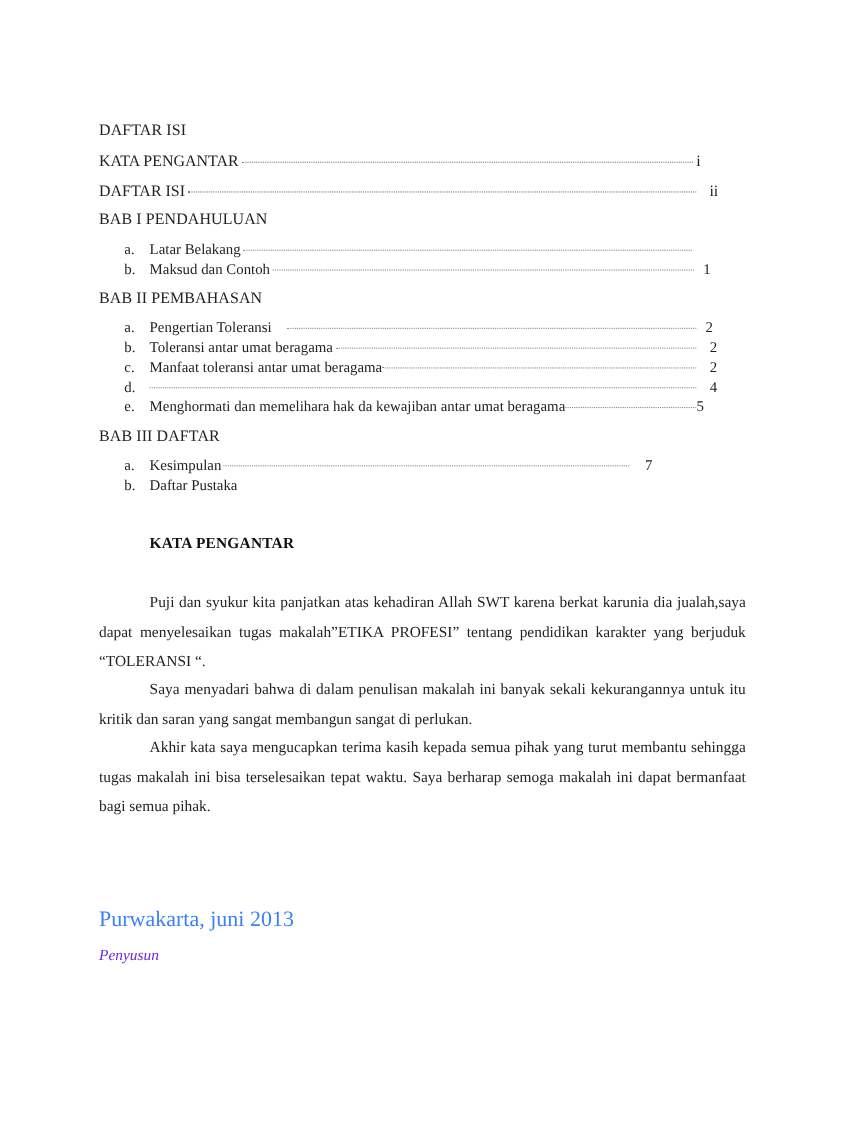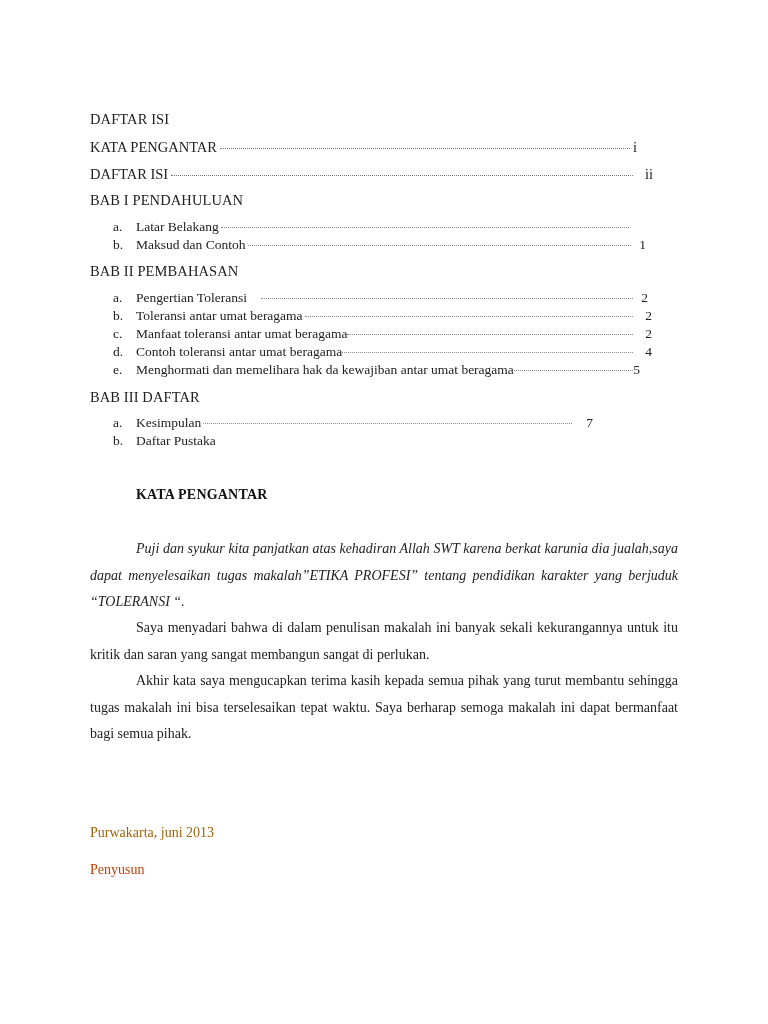--- a/index.html
+++ b/index.html
@@ -71,21 +71,20 @@
   <span class="page">2</span>
 </div>
 <div class="sub" style="top:326px; width:539px;">
   <span class="letter">c.</span>
   <span class="label">Manfaat toleransi antar umat beragama</span>
   <span class="dots" style="margin-left:0; margin-right:12px;"></span>
   <span class="page">2</span>
 </div>
 <div class="sub" style="top:344px; width:539px;">
   <span class="letter">d.</span>
-  <span class="label">Contoh toleransi antar umat beragama</span>
   <span class="dots" style="margin-left:0; margin-right:12px;"></span>
   <span class="page">4</span>
 </div>
 <div class="sub" style="top:362px; width:527px;">
   <span class="letter">e.</span>
   <span class="label">Menghormati dan memelihara hak da kewajiban antar umat beragama</span>
   <span class="dots" style="margin-left:0; margin-right:0;"></span>
   <span class="page">5</span>
 </div>
 
@@ -96,20 +95,20 @@
   <span class="dots" style="margin-right:14px;"></span>
   <span class="page">7</span>
 </div>
 <div class="sub" style="top:433px; width:300px;">
   <span class="letter">b.</span>
   <span class="label">Daftar Pustaka</span>
 </div>
 
 <div class="abs kp-title" style="left:136px; top:487px;">KATA PENGANTAR</div>
 
-<div class="para" style="top:536px;font-style:italic;"><span class="indent"></span><span>Puji dan syukur kita panjatkan atas kehadiran Allah SWT karena berkat karunia dia jualah,saya dapat menyelesaikan tugas makalah”ETIKA PROFESI” tentang pendidikan karakter yang berjuduk “TOLERANSI “.</span></div>
+<div class="para" style="top:536px;"><span class="indent"></span><span>Puji dan syukur kita panjatkan atas kehadiran Allah SWT karena berkat karunia dia jualah,saya dapat menyelesaikan tugas makalah”ETIKA PROFESI” tentang pendidikan karakter yang berjuduk “TOLERANSI “.</span></div>
 
 <div class="para" style="top:615px;font-family:Liberation Serif, serif;"><span class="indent"></span><span>Saya menyadari bahwa di dalam penulisan makalah ini banyak sekali kekurangannya untuk itu kritik dan saran yang sangat membangun sangat di perlukan.</span></div>
 
 <div class="para" style="top:668px;"><span class="indent"></span><span>Akhir kata saya mengucapkan terima kasih kepada semua pihak yang turut membantu sehingga tugas makalah ini bisa terselesaikan tepat waktu. Saya berharap semoga makalah ini dapat bermanfaat bagi semua pihak.</span></div>
 
-<div class="abs" style="left:90px; top:825px; font-size:14px; color:#a16207;">Purwakarta, juni 2013</div>
-<div class="abs" style="left:90px; top:862px; font-size:14px; color:#c2410c;">Penyusun</div>
+<div class="abs" style="left:90px; top:825px; font-size:20px; color:#3b82f6;">Purwakarta, juni 2013</div>
+<div class="abs" style="left:90px; top:862px; font-size:14px; color:#6d28d9;font-style:italic;">Penyusun</div>
 
 </body></html>

